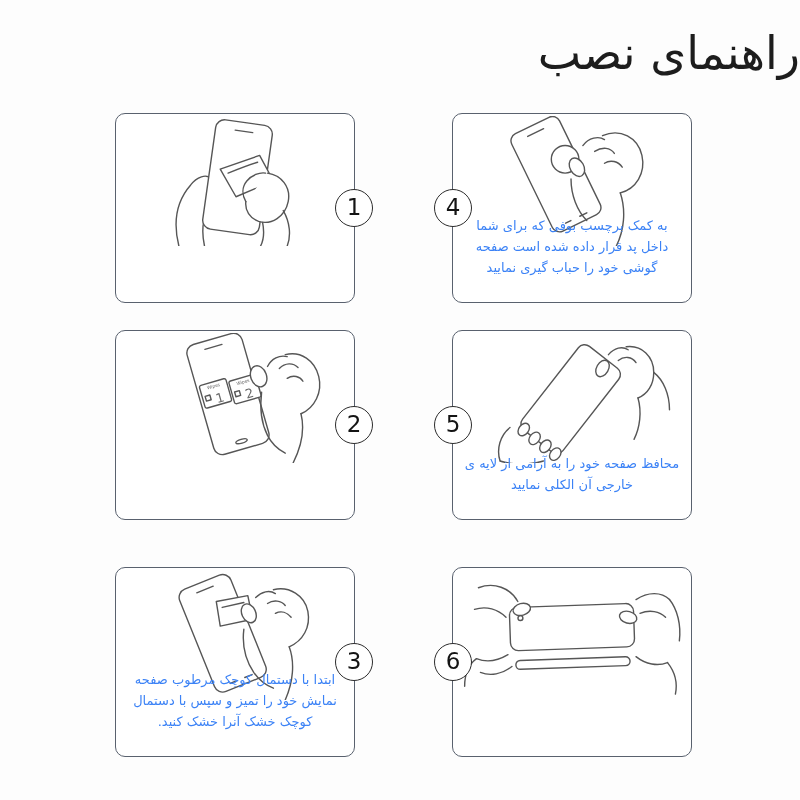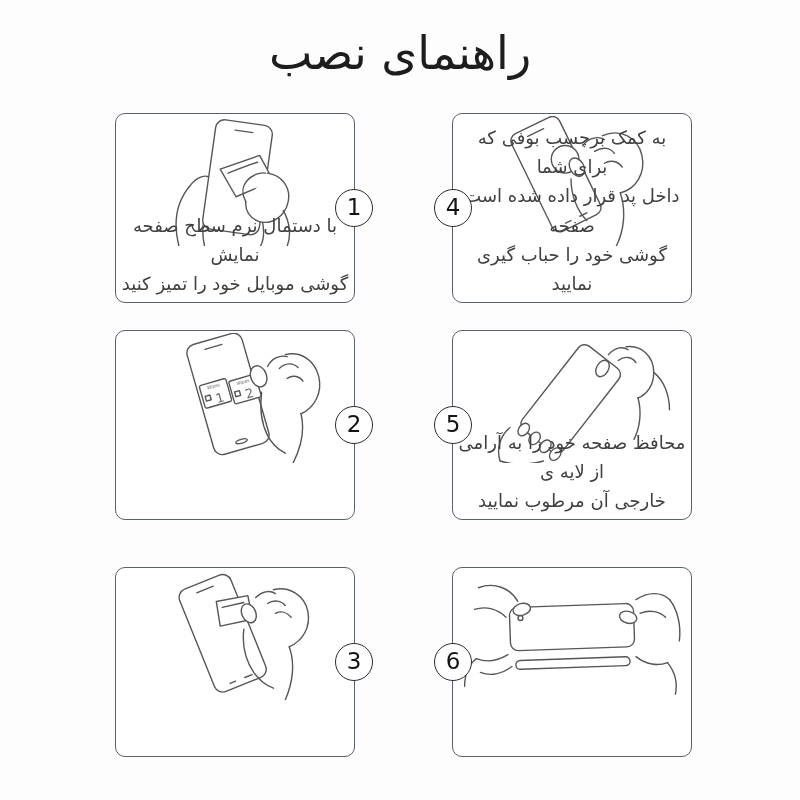--- a/index.html
+++ b/index.html
@@ -1,28 +1,28 @@
 <!DOCTYPE html>
 <html lang="fa"><head>
 <meta charset="utf-8">
 <style>
   html,body{margin:0;padding:0;background:#fdfdfd;}
   .sheet{position:relative;width:800px;height:800px;background:#fdfdfd;overflow:hidden;
          font-family:"DejaVu Sans",sans-serif;}
-  .title{position:absolute;top:26px;left:0;right:0;text-align:center;direction:rtl;
+  .title{position:absolute;top:26px;left:0;right:0;direction:rtl;
          font-size:46px;font-weight:400;color:#1d1d1d;letter-spacing:0;}
   .card{position:absolute;width:240px;height:190px;background:#ffffff;
         border:1.5px solid #59616e;border-radius:10px;box-sizing:border-box;}
   .card .num{position:absolute;top:50%;margin-top:-19px;width:38px;height:38px;
         border-radius:50%;background:#ffffff;border:1.8px solid #2c2c2c;box-sizing:border-box;
         font-size:23px;line-height:34px;text-align:center;color:#141414;z-index:3;}
   .card.colL .num{right:-19px;}
   .card.colR .num{left:-19px;}
-  .caption{position:absolute;left:5px;right:5px;bottom:4px;z-index:2;
-        text-align:center;direction:rtl;font-size:18px;line-height:1.62;color:#404040;
+  .caption{position:absolute;left:5px;right:5px;bottom:24px;z-index:2;
+        text-align:center;direction:rtl;font-size:13px;line-height:1.62;color:#3b82f6;
         white-space:pre-line;}
   svg.ill{position:absolute;top:2px;left:0;width:100%;height:130px;z-index:1;}
   svg.ill *{vector-effect:non-scaling-stroke;}
   .lineart{stroke:#565656;fill:none;stroke-width:1.4;stroke-linecap:round;stroke-linejoin:round;}
   .solid{fill:#ffffff;}
   .sachet-brand{font-size:4.5px;fill:#6a6a6a;stroke:none;}
   .sachet-num{font-size:13px;fill:#6a6a6a;stroke:none;}
   
   .pos1{left:115px;top:113px;} .pos2{left:115px;top:330px;} .pos3{left:115px;top:567px;}
   .pos4{left:452px;top:113px;} .pos5{left:452px;top:330px;} .pos6{left:452px;top:567px;}
@@ -51,22 +51,20 @@
         </g>
         <g>
           <path class="solid" d="M152 58 C166 60 176 72 173 87 C170 102 156 111 143 107 C134 104 129 96 130 87"></path>
           <path d="M130 87 C126 80 126 72 131 66 C136 60 144 57 150 58"></path>
           <path d="M147 108 C149 118 148 126 145 132"></path>
           <path d="M168 96 C175 108 176 122 172 132"></path>
         </g>
       </g>
     </svg>
     <div class="num">1</div>
-    <div class="caption">با دستمال نرم سطح صفحه نمایش
-گوشی موبایل خود را تمیز کنید</div>
   </div>
 
   <div class="card colL pos2">
     <svg class="ill" viewBox="0 0 238 132">
       <g class="lineart">
         <g transform="rotate(-16 112 66)">
           <rect class="solid" x="84" y="4" width="58" height="116" rx="9"></rect>
           <line x1="103" y1="12" x2="121" y2="12"></line>
           <ellipse cx="113" cy="112" rx="6" ry="2"></ellipse>
           <g>
@@ -114,20 +112,23 @@
           <path d="M140 28 C146 22 154 20 160 24"></path>
           <path d="M152 34 C158 30 166 31 170 36"></path>
           <path d="M160 44 C166 41 172 43 176 48"></path>
           <path d="M158 20 C174 16 190 26 193 42 C196 58 188 72 174 78"></path>
           <path d="M174 78 C180 94 178 114 170 132"></path>
           <path d="M128 60 C126 76 130 92 138 104 C143 111 150 117 158 120"></path>
         </g>
       </g>
     </svg>
     <div class="num">3</div>
+    <div class="caption">ابتدا با دستمال کوچک مرطوب صفحه
+نمایش خود را تمیز و سپس با دستمال
+کوچک خشک آنرا خشک کنید.</div>
   </div>
 
   <div class="card colR pos4">
     <svg class="ill" viewBox="0 0 238 132">
       <g class="lineart">
         <g transform="rotate(-26 104 64)">
           <rect class="solid" x="78" y="4" width="54" height="110" rx="8"></rect>
           <line x1="96" y1="12" x2="114" y2="12"></line>
           <line x1="92" y1="108" x2="98" y2="108"></line>
           <line x1="108" y1="108" x2="116" y2="108"></line>
@@ -172,21 +173,21 @@
           <path d="M156 22 C162 15 170 13 176 17"></path>
           <path d="M166 28 C172 23 180 24 184 30"></path>
           <path d="M174 14 C190 12 202 24 202 40 C202 52 196 62 186 66"></path>
           <path d="M202 40 C212 48 218 62 218 78"></path>
           <path d="M186 66 C190 80 188 96 182 108"></path>
         </g>
       </g>
     </svg>
     <div class="num">5</div>
     <div class="caption">محافظ صفحه خود را به آرامی از لایه ی
-خارجی آن مرطوب نمایید</div>
+خارجی آن الکلی نمایید</div>
   </div>
 
   <div class="card colR pos6">
     <svg class="ill" viewBox="0 0 238 132">
       <g class="lineart">
         <g transform="rotate(-2 119 58)">
           <rect class="solid" x="56" y="36" width="126" height="44" rx="8"></rect>
           <circle cx="67" cy="47" r="2.5"></circle>
         </g>
         <g transform="rotate(-2 119 95)">

